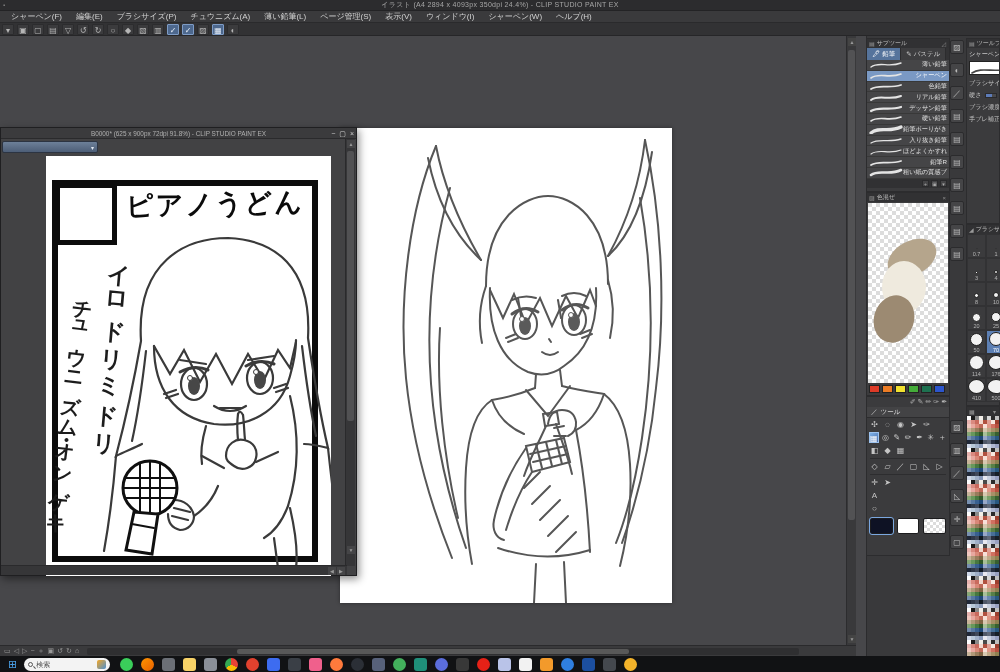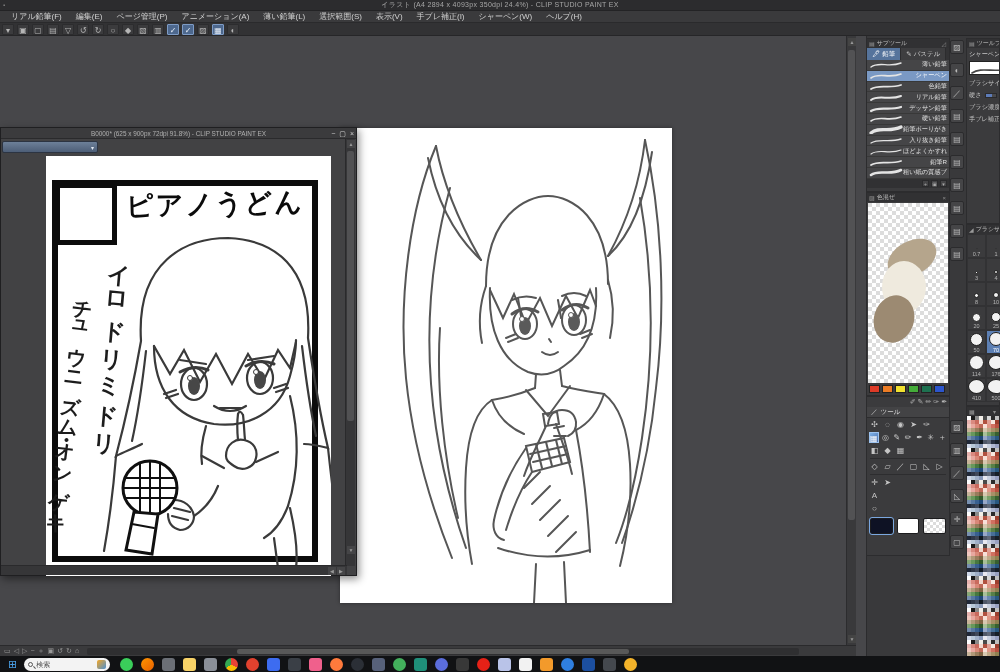--- a/index.html
+++ b/index.html
@@ -115,28 +115,28 @@
 </style>
 </head>
 <body>
 
 <div class="abs titlebar">
   <span class="lft">▪</span>
   <span class="t">イラスト (A4 2894 x 4093px 350dpi 24.4%) - CLIP STUDIO PAINT EX</span>
 </div>
 
 <div class="abs menubar">
-  <span>リアル鉛筆(F)</span>
+  <span>シャーペン(F)</span>
   <span>編集(E)</span>
-  <span>ページ管理(P)</span>
-  <span>アニメーション(A)</span>
+  <span>ブラシサイズ(P)</span>
+  <span>チュウニズム(A)</span>
   <span>薄い鉛筆(L)</span>
-  <span>選択範囲(S)</span>
+  <span>ページ管理(S)</span>
   <span>表示(V)</span>
-  <span>手ブレ補正(I)</span>
+  <span>ウィンドウ(I)</span>
   <span>シャーペン(W)</span>
   <span>ヘルプ(H)</span>
 </div>
 
 <div class="abs toolbar">
     <div class="tbi">▾</div>
     <div class="tbi">▣</div>
     <div class="tbi">▢</div>
     <div class="tbi">▤</div>
     <div class="tbi">▽</div>

